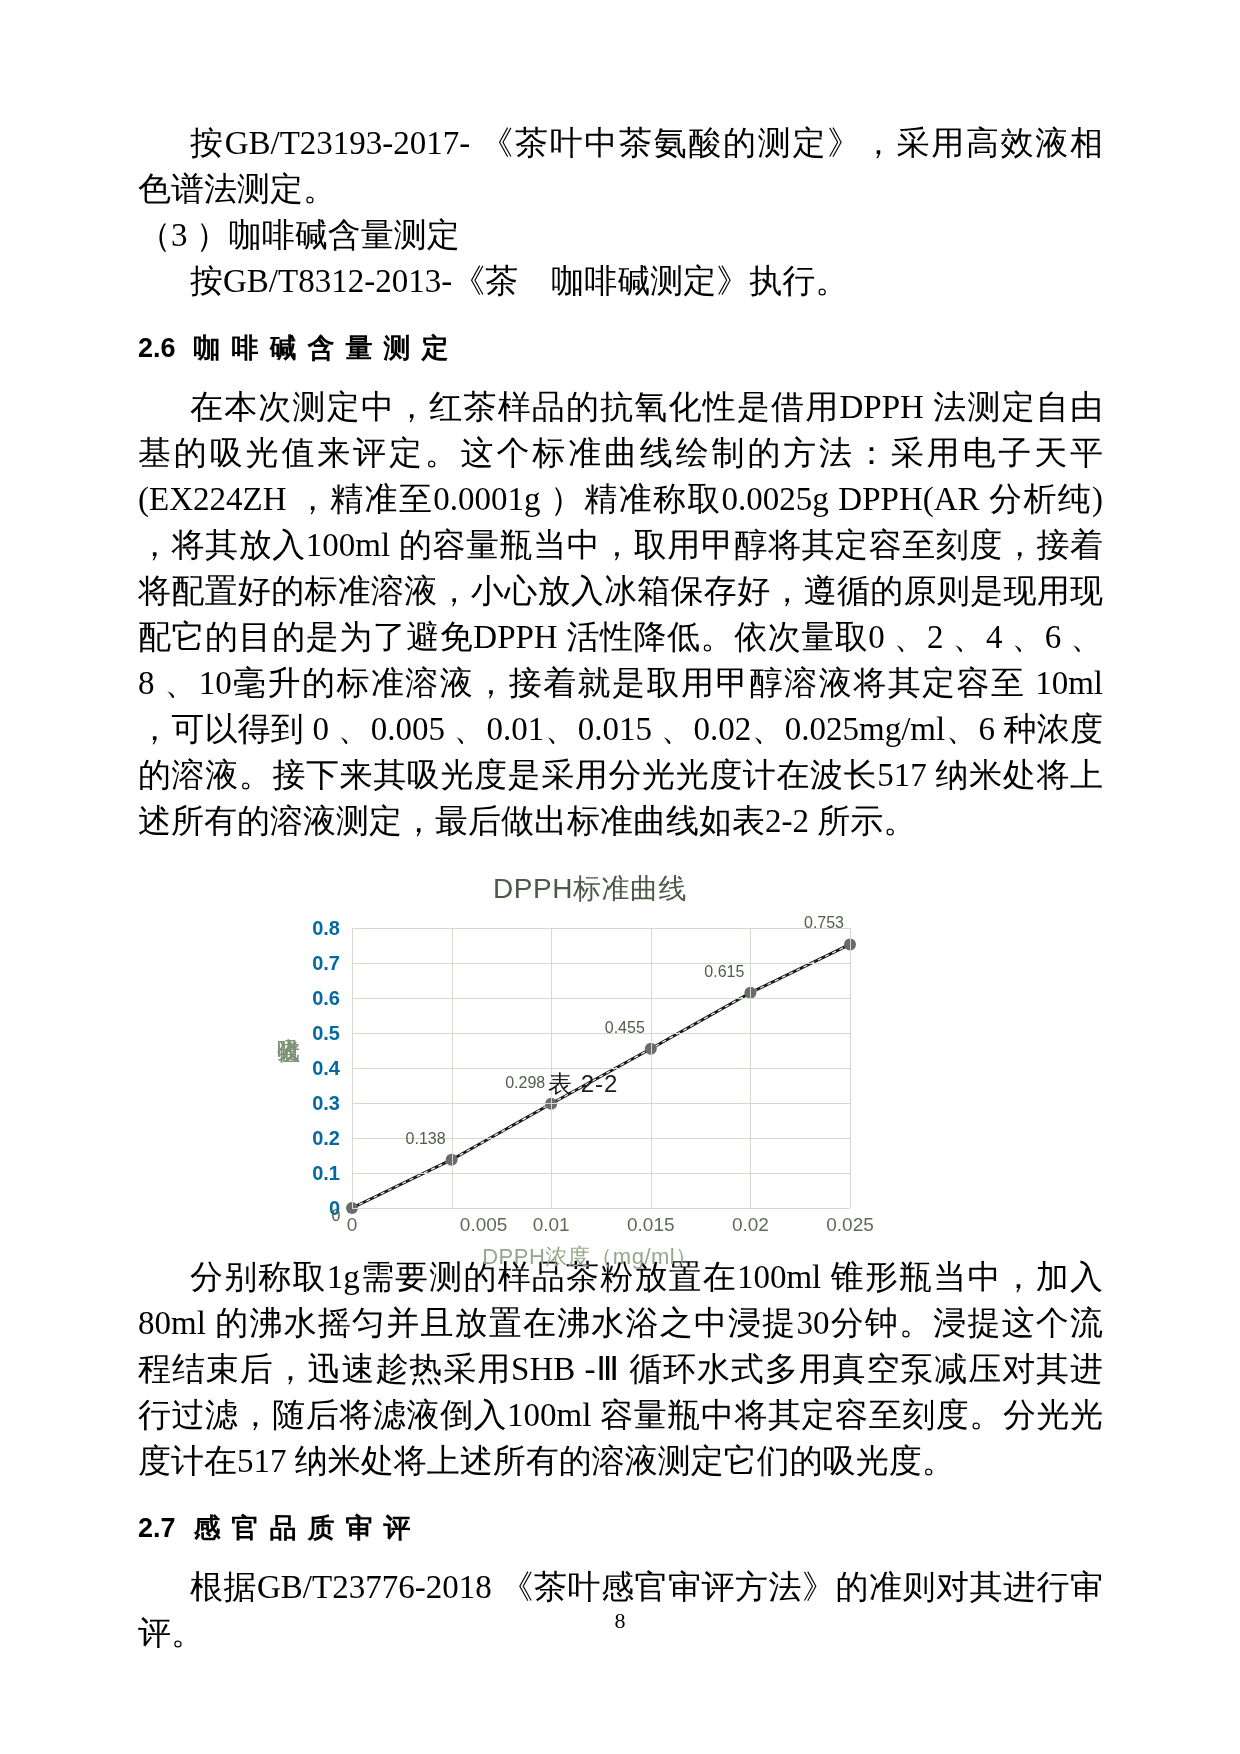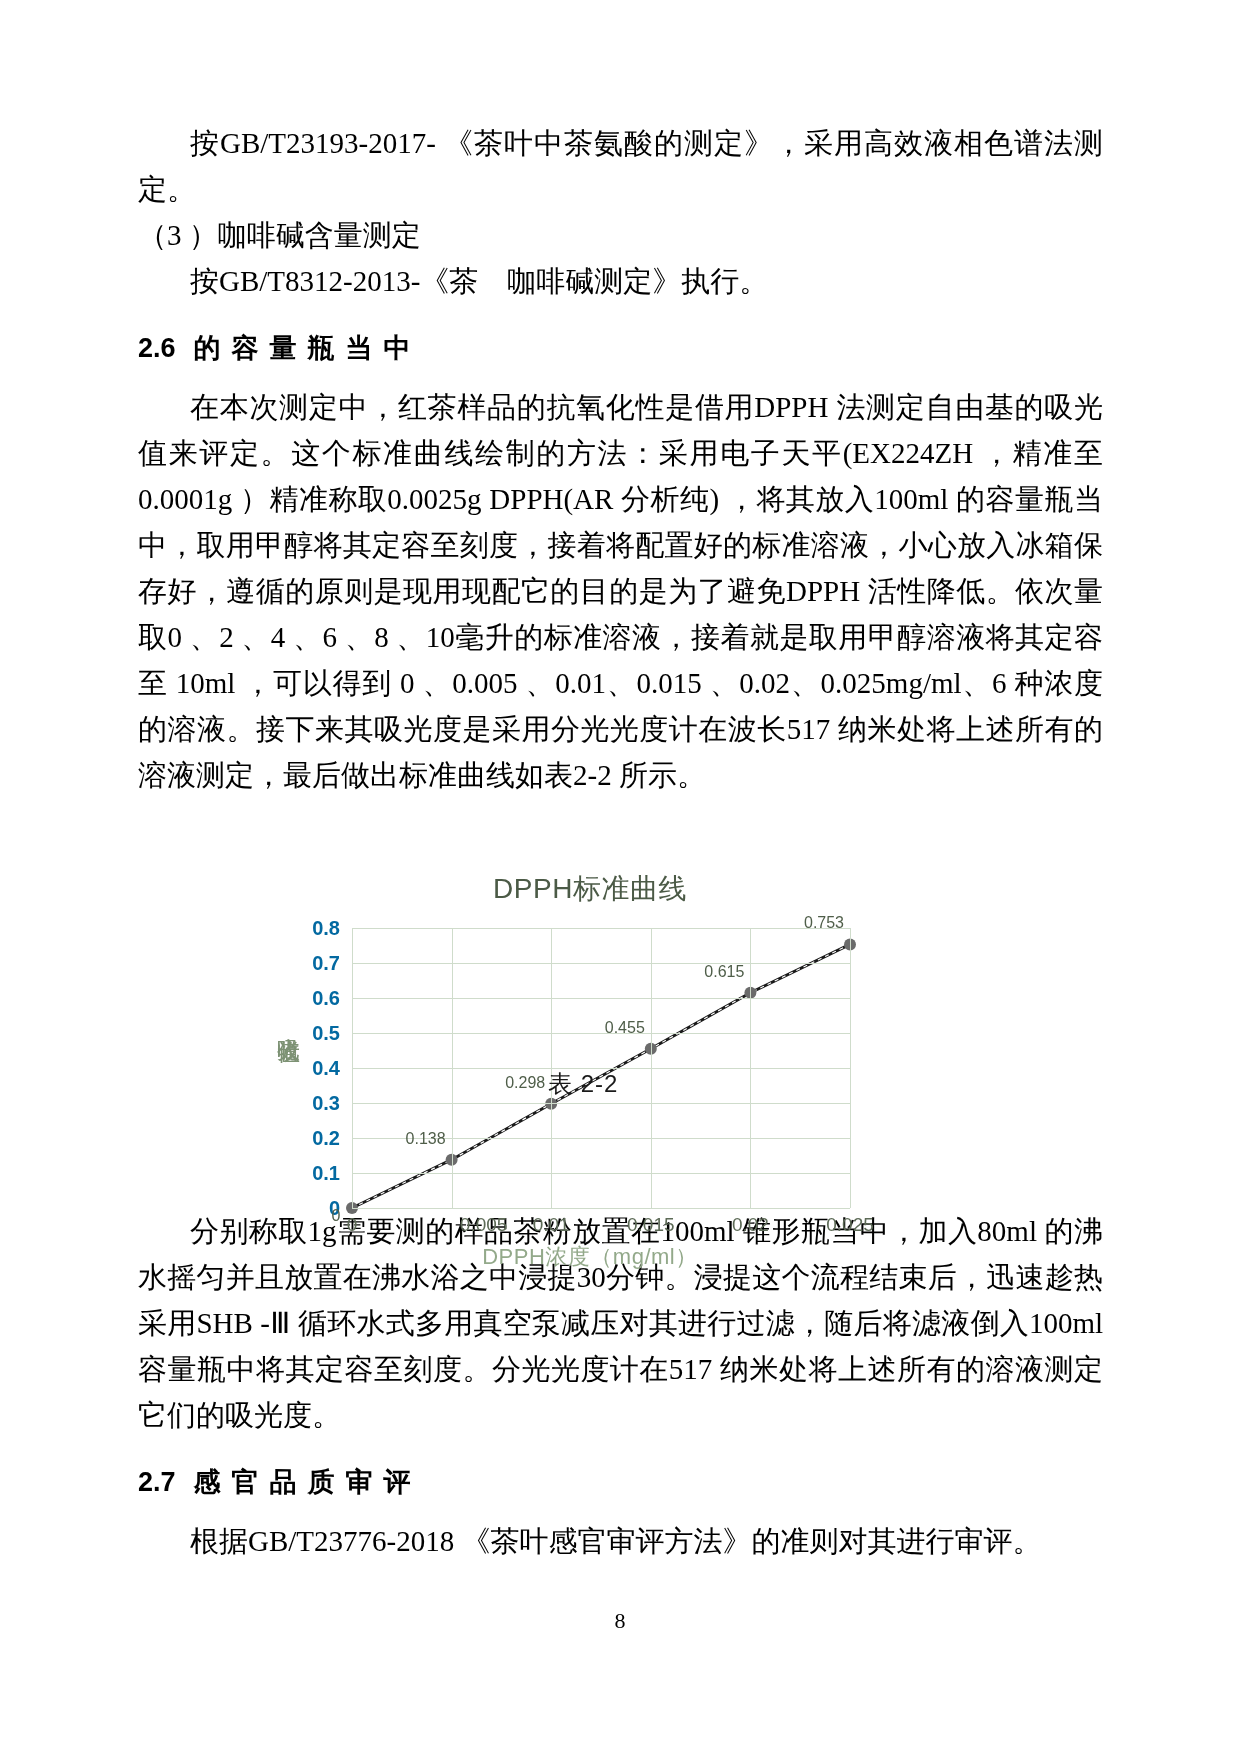--- a/index.html
+++ b/index.html
@@ -17,21 +17,21 @@
     width:1240px; height:1754px;
     background:#fff;
   }
   .content {
     position:absolute;
     left:138px; top:120px;
     width:965px;
   }
   p.body-text {
     margin:0 0 0 0;
-    font-size:29px;
+    font-size:33px;
     line-height:46px;
     text-align:justify;
     text-justify:inter-ideograph;
     letter-spacing:0px;
   }
   .indent { text-indent:52px; }
   .noindent { text-indent:0px; }
   h2.section {
     font-family:"Liberation Sans", sans-serif;
     font-weight:bold;
@@ -164,21 +164,21 @@
 
   <div class="content">
 
     <p class="body-text indent">按GB/T23193-2017- 《茶叶中茶氨酸的测定》，采用高效液相色谱法测定。</p>
 
     <p class="body-text noindent">（3 ）咖啡碱含量测定</p>
 
     <p class="body-text indent">按GB/T8312-2013-《茶　咖啡碱测定》执行。</p>
 
     <h2 class="section">
-      <span class="num">2.6</span><span class="zh">的容量瓶当中</span>
+      <span class="num">2.6</span><span class="zh">咖啡碱含量测定</span>
     </h2>
 
     <p class="body-text indent">在本次测定中，红茶样品的抗氧化性是借用DPPH 法测定自由基的吸光值来评定。这个标准曲线绘制的方法：采用电子天平(EX224ZH ，精准至0.0001g ）精准称取0.0025g DPPH(AR 分析纯) ，将其放入100ml 的容量瓶当中，取用甲醇将其定容至刻度，接着将配置好的标准溶液，小心放入冰箱保存好，遵循的原则是现用现配它的目的是为了避免DPPH 活性降低。依次量取0 、2 、4 、6 、8 、10毫升的标准溶液，接着就是取用甲醇溶液将其定容至 10ml ，可以得到 0 、0.005 、0.01、0.015 、0.02、0.025mg/ml、6 种浓度的溶液。接下来其吸光度是采用分光光度计在波长517 纳米处将上述所有的溶液测定，最后做出标准曲线如表2-2 所示。</p>
 
     <div class="blockgap"></div>
     <div class="blockgap"></div>
     <div style="height:70px"></div>
 
     <p class="body-text indent">分别称取1g需要测的样品茶粉放置在100ml 锥形瓶当中，加入80ml 的沸水摇匀并且放置在沸水浴之中浸提30分钟。浸提这个流程结束后，迅速趁热采用SHB -Ⅲ 循环水式多用真空泵减压对其进行过滤，随后将滤液倒入100ml 容量瓶中将其定容至刻度。分光光度计在517 纳米处将上述所有的溶液测定它们的吸光度。</p>
 

